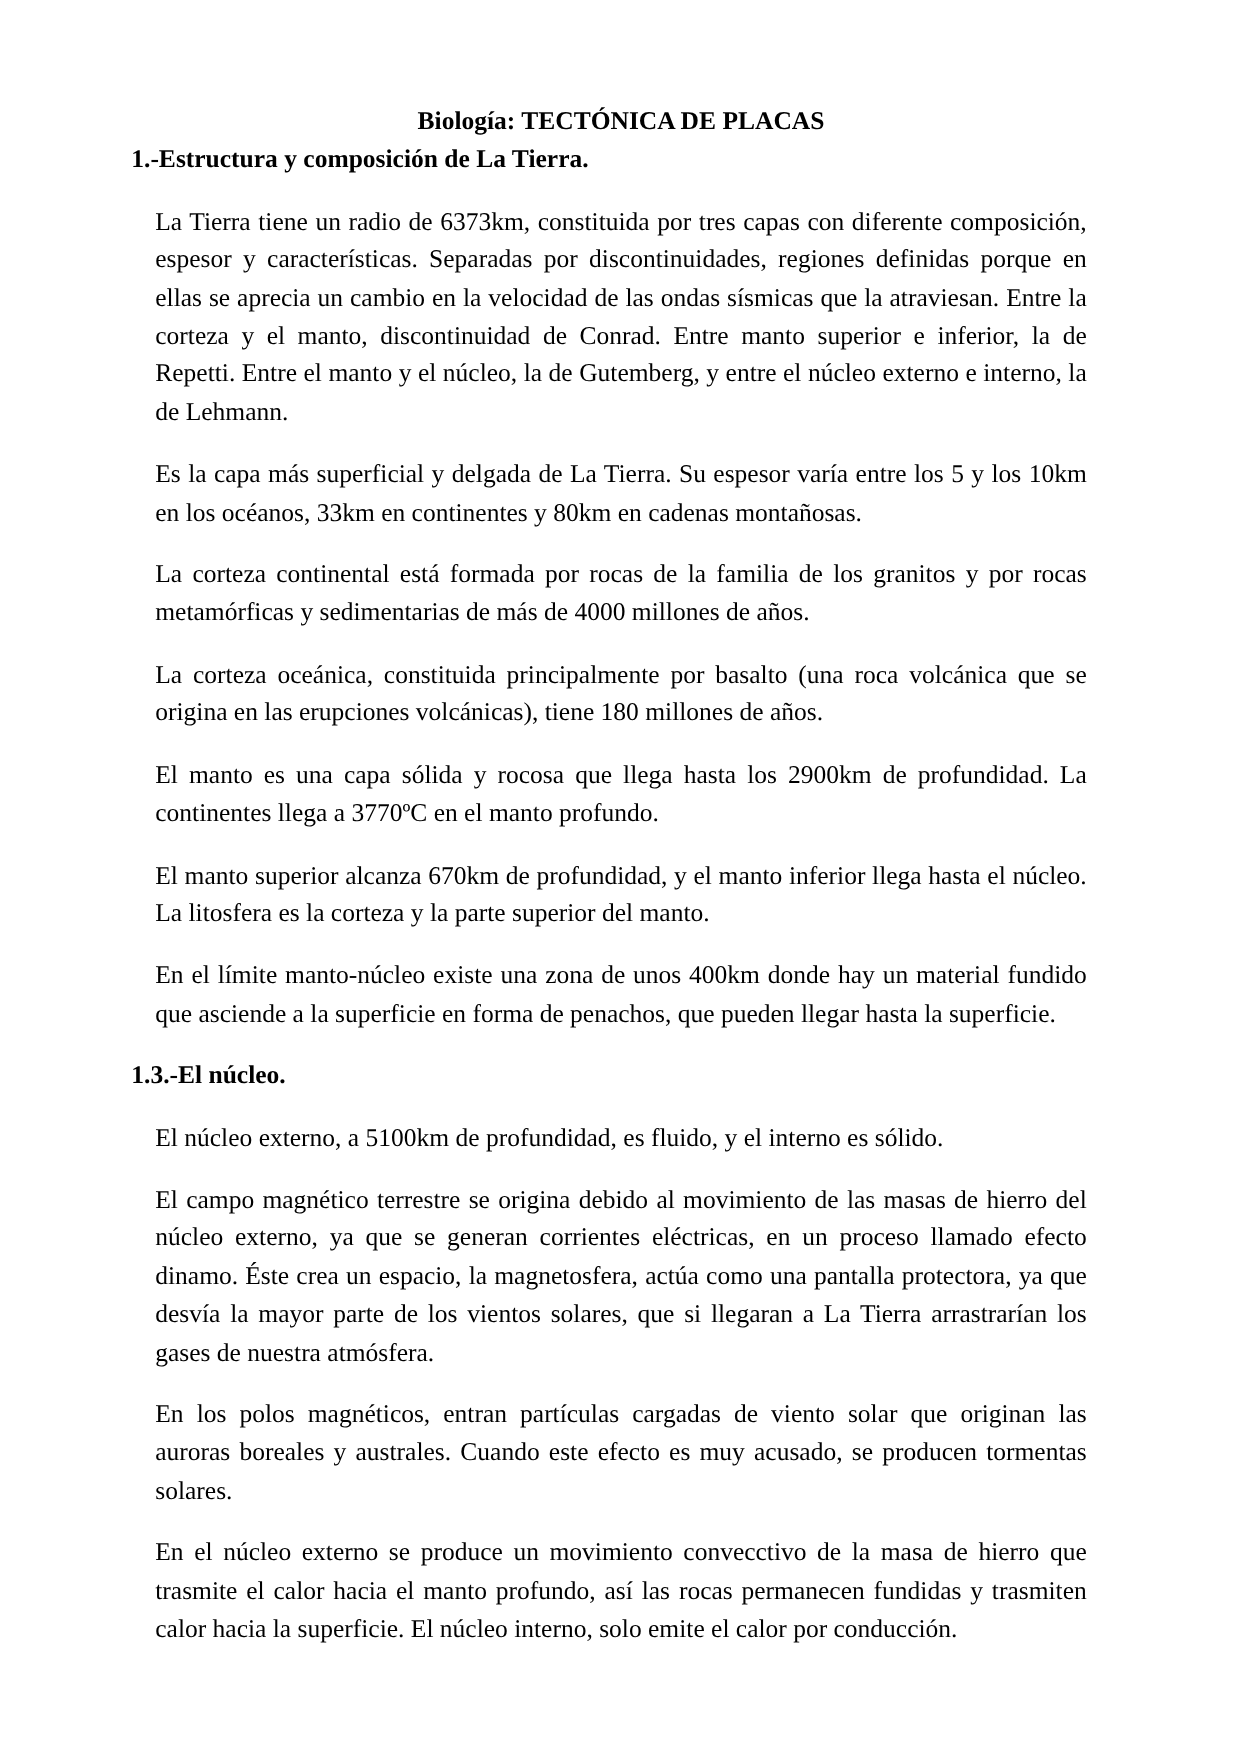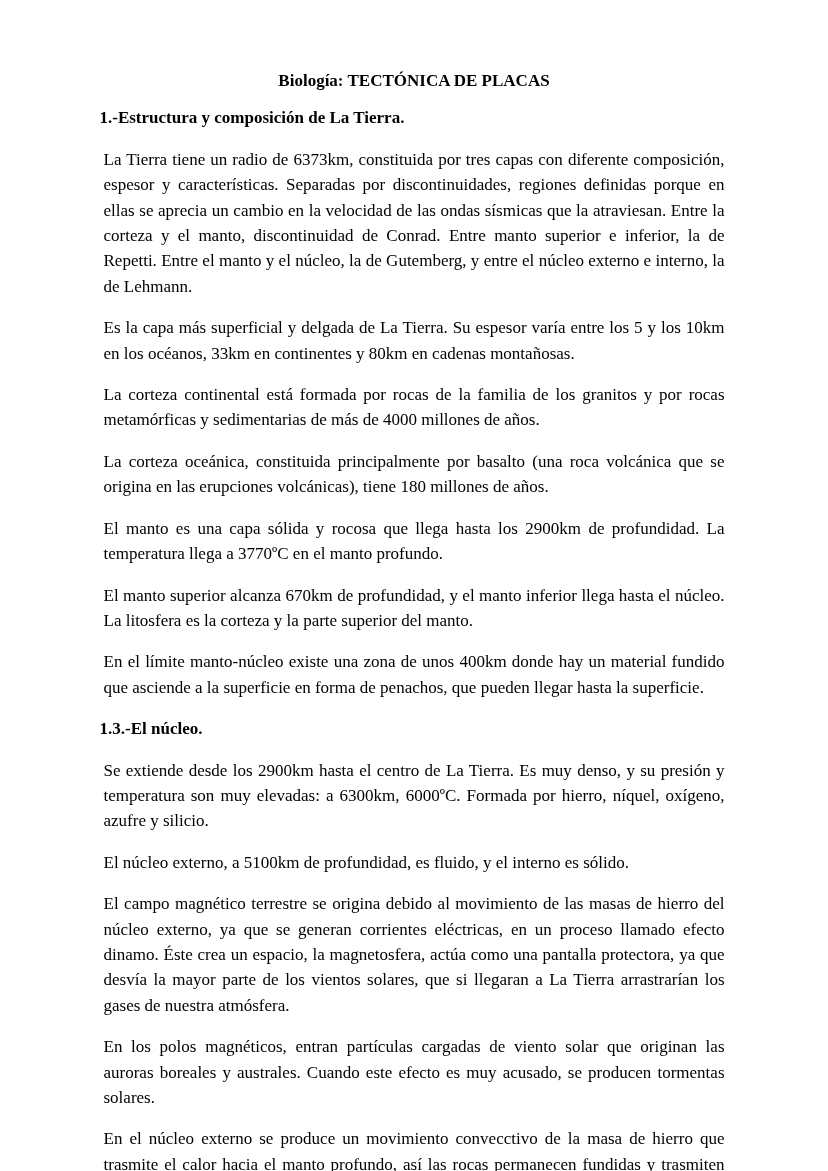--- a/index.html
+++ b/index.html
@@ -23,21 +23,21 @@
     overflow: hidden;
   }
   .doc-title {
     margin: 0;
     font-size: 17px;
     font-weight: bold;
     text-align: center;
     line-height: 25.4px;
   }
   .section-heading {
-    margin: 12px;
+    margin: 0;
     font-size: 17px;
     font-weight: bold;
     text-align: left;
     line-height: 25.4px;
   }
   .doc-paragraph {
     margin: 16px;
     text-align: justify;
     text-justify: inter-word;
   }
@@ -49,24 +49,23 @@
 
   <h1 class="doc-title">Biología: TECTÓNICA DE PLACAS</h1>
 
   <h2 class="section-heading">1.-Estructura y composición de La Tierra.</h2>
   <p class="doc-paragraph">La Tierra tiene un radio de 6373km, constituida por tres capas con diferente composición, espesor y características. Separadas por discontinuidades, regiones definidas porque en ellas se aprecia un cambio en la velocidad de las ondas sísmicas que la atraviesan. Entre la corteza y el manto, discontinuidad de Conrad. Entre manto superior e inferior, la de Repetti. Entre el manto y el núcleo, la de Gutemberg, y entre el núcleo externo e interno, la de Lehmann.</p>
 
   <p class="doc-paragraph">Es la capa más superficial y delgada de La Tierra. Su espesor varía entre los 5 y los 10km en los océanos, 33km en continentes y 80km en cadenas montañosas.</p>
   <p class="doc-paragraph">La corteza continental está formada por rocas de la familia de los granitos y por rocas metamórficas y sedimentarias de más de 4000 millones de años.</p>
   <p class="doc-paragraph">La corteza oceánica, constituida principalmente por basalto (una roca volcánica que se origina en las erupciones volcánicas), tiene 180 millones de años.</p>
 
-  <p class="doc-paragraph">El manto es una capa sólida y rocosa que llega hasta los 2900km de profundidad. La temperatura llega a 3770ºC en el manto profundo.</p>
+  <p class="doc-paragraph">El manto es una capa sólida y rocosa que llega hasta los 2900km de profundidad. La continentes llega a 3770ºC en el manto profundo.</p>
   <p class="doc-paragraph">El manto superior alcanza 670km de profundidad, y el manto inferior llega hasta el núcleo. La litosfera es la corteza y la parte superior del manto.</p>
   <p class="doc-paragraph">En el límite manto-núcleo existe una zona de unos 400km donde hay un material fundido que asciende a la superficie en forma de penachos, que pueden llegar hasta la superficie.</p>
 
   <h2 class="section-heading">1.3.-El núcleo.</h2>
-  <p class="doc-paragraph">Se extiende desde los 2900km hasta el centro de La Tierra. Es muy denso, y su presión y temperatura son muy elevadas: a 6300km, 6000ºC. Formada por hierro, níquel, oxígeno, azufre y silicio.</p>
   <p class="doc-paragraph">El núcleo externo, a 5100km de profundidad, es fluido, y el interno es sólido.</p>
   <p class="doc-paragraph">El campo magnético terrestre se origina debido al movimiento de las masas de hierro del núcleo externo, ya que se generan corrientes eléctricas, en un proceso llamado efecto dinamo. Éste crea un espacio, la magnetosfera, actúa como una pantalla protectora, ya que desvía la mayor parte de los vientos solares, que si llegaran a La Tierra arrastrarían los gases de nuestra atmósfera.</p>
   <p class="doc-paragraph">En los polos magnéticos, entran partículas cargadas de viento solar que originan las auroras boreales y australes. Cuando este efecto es muy acusado, se producen tormentas solares.</p>
   <p class="doc-paragraph">En el núcleo externo se produce un movimiento convecctivo de la masa de hierro que trasmite el calor hacia el manto profundo, así las rocas permanecen fundidas y trasmiten calor hacia la superficie. El núcleo interno, solo emite el calor por conducción.</p>
 
 </div>
 
 </body></html>

